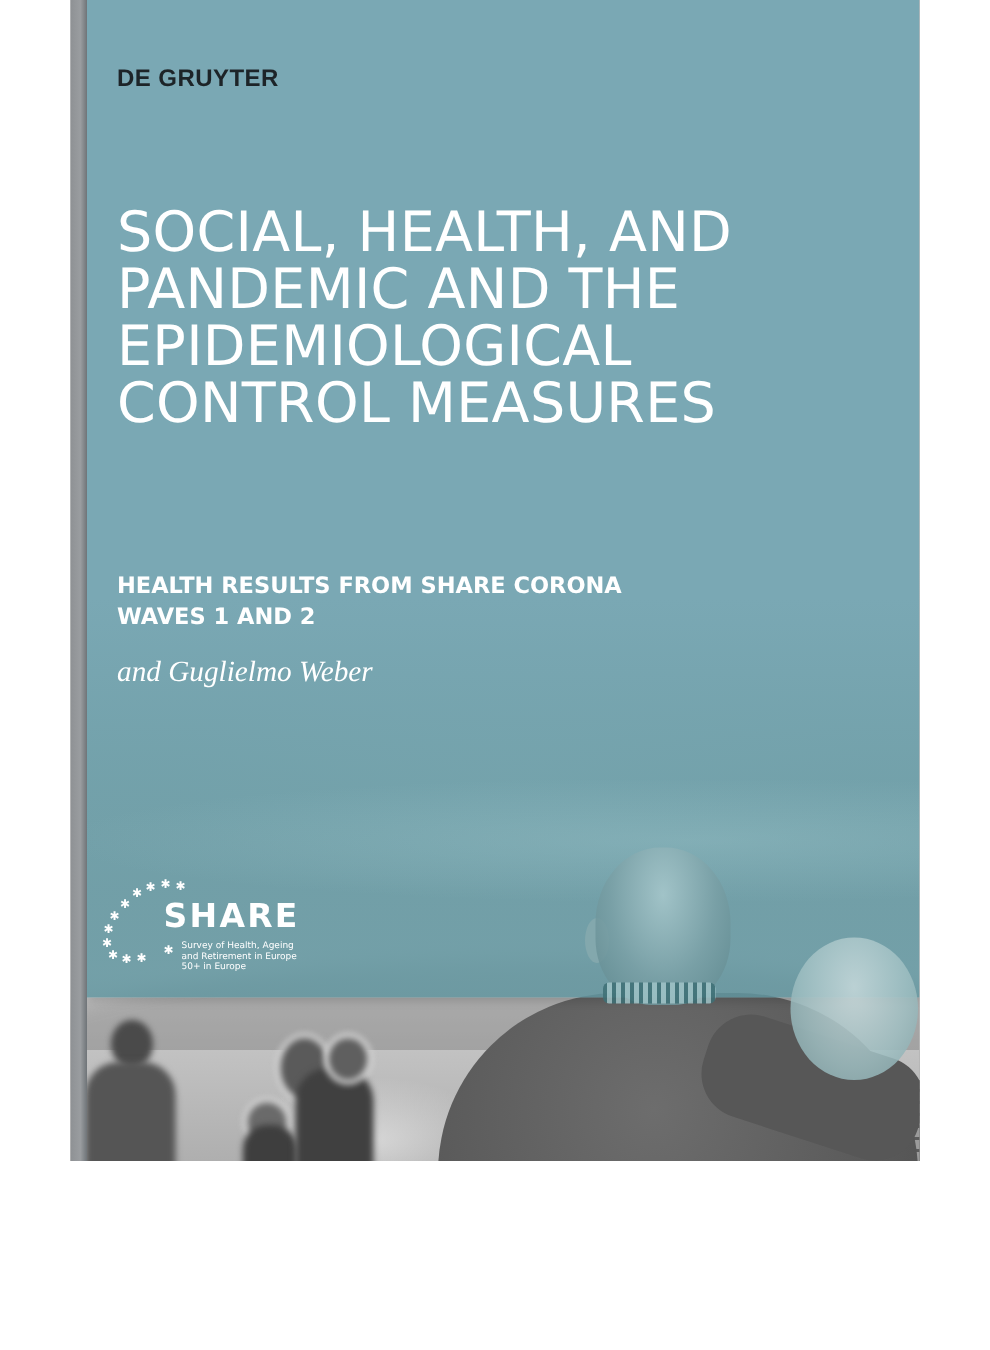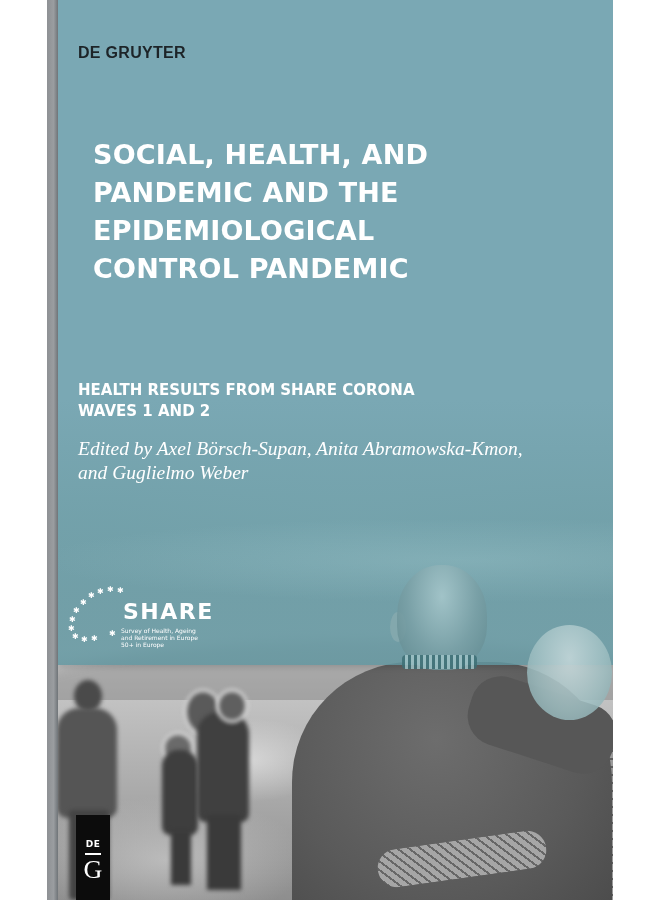--- a/index.html
+++ b/index.html
@@ -2,21 +2,21 @@
 <html><head>
   <meta charset="utf-8">
   <style>
     html, body { margin: 0; padding: 0; }
     body {
       width: 660px; height: 900px; background: #ffffff;
       position: relative; overflow: hidden;
       font-family: "Liberation Sans", sans-serif;
     }
     .cover {
-      position: absolute; left: 47px; top: 0; width: 566px; height: 900px;
+      position: absolute; left: 47px; top: 0; width: 566px; height: 774px;
       overflow: hidden; background: #8a8a8a;
     }
     .spine {
       position: absolute; left: 0; top: 0; width: 11px; height: 900px;
       background: linear-gradient(90deg, #8e9194 0%, #9a9da0 60%, #6f7478 100%);
       z-index: 5;
     }
     
     .photo {
       position: absolute; left: 0; top: 0; width: 566px; height: 900px;
@@ -106,40 +106,40 @@
     }
     
     .tinted { z-index: 4; opacity: 0.85; }
 
     .publisher {
       position: absolute; left: 31px; top: 44px; z-index: 6;
       font-family: "Liberation Sans", sans-serif; font-weight: bold;
       font-size: 16px; color: #1d2428; letter-spacing: 0.3px;
     }
     .title {
-      position: absolute; left: 46px; top: 136px; width: 520px; z-index: 6;
-      font-family: "DejaVu Sans", sans-serif; font-weight: bold;
-      font-size: 27px; line-height: 38px; color: #ffffff; letter-spacing: 0.2px;
+      position: absolute; left: 31px; top: 136px; width: 520px; z-index: 6;
+      font-family: "DejaVu Sans", sans-serif; font-weight: normal;
+      font-size: 37px; line-height: 38px; color: #ffffff; letter-spacing: 0.2px;
     }
     .title div { white-space: nowrap; }
     .subtitle {
       position: absolute; left: 31px; top: 380px; width: 500px; z-index: 6;
       font-family: "DejaVu Sans", sans-serif; font-weight: bold;
       font-size: 15px; line-height: 21px; color: #ffffff;
     }
     .editors {
       position: absolute; left: 31px; top: 437px; width: 520px; z-index: 6;
       font-family: "Liberation Serif", serif; font-style: italic;
       font-size: 19.5px; line-height: 23.5px; color: #ffffff;
     }
     .editors div { white-space: nowrap; }
     
     .share-logo { position: absolute; left: 20px; top: 585px; width: 160px; height: 70px; z-index: 6; }
     .share-word {
-      position: absolute; left: 56px; top: 14px;
+      position: absolute; left: 42px; top: 14px;
       font-family: "DejaVu Sans", sans-serif; font-weight: bold; font-size: 22px;
       color: #ffffff; letter-spacing: 1.5px;
     }
     .share-tag {
       position: absolute; left: 54px; top: 42px; width: 110px;
       font-family: "DejaVu Sans", sans-serif; font-size: 6px; line-height: 7px; color: #ffffff;
     }
     .star { position: absolute; color: #ffffff; font-size: 8px; line-height: 8px; }
     
     .dg-logo {
@@ -189,30 +189,29 @@
   <div class="old-man-head tinted"></div>
   <div class="old-man-collar tinted"></div>
   <div class="old-woman-head tinted"></div>
 
   <div class="publisher">DE GRUYTER</div>
 
   <div class="title">
     <div>SOCIAL, HEALTH, AND</div>
     <div>PANDEMIC AND THE</div>
     <div>EPIDEMIOLOGICAL</div>
-    <div>CONTROL PANDEMIC</div>
+    <div>CONTROL MEASURES</div>
   </div>
 
   <div class="subtitle">
     <div>HEALTH RESULTS FROM SHARE CORONA</div>
     <div>WAVES 1 AND 2</div>
   </div>
 
   <div class="editors">
-    <div>Edited by Axel Börsch-Supan, Anita Abramowska-Kmon,</div>
     <div>and Guglielmo Weber</div>
   </div>
 
   <div class="share-logo">
     <div>
       <span class="star" style="left:50px;top:2px;">✱</span>
       <span class="star" style="left:40px;top:1px;">✱</span>
       <span class="star" style="left:30px;top:3px;">✱</span>
       <span class="star" style="left:21px;top:7px;">✱</span>
       <span class="star" style="left:13px;top:14px;">✱</span>

